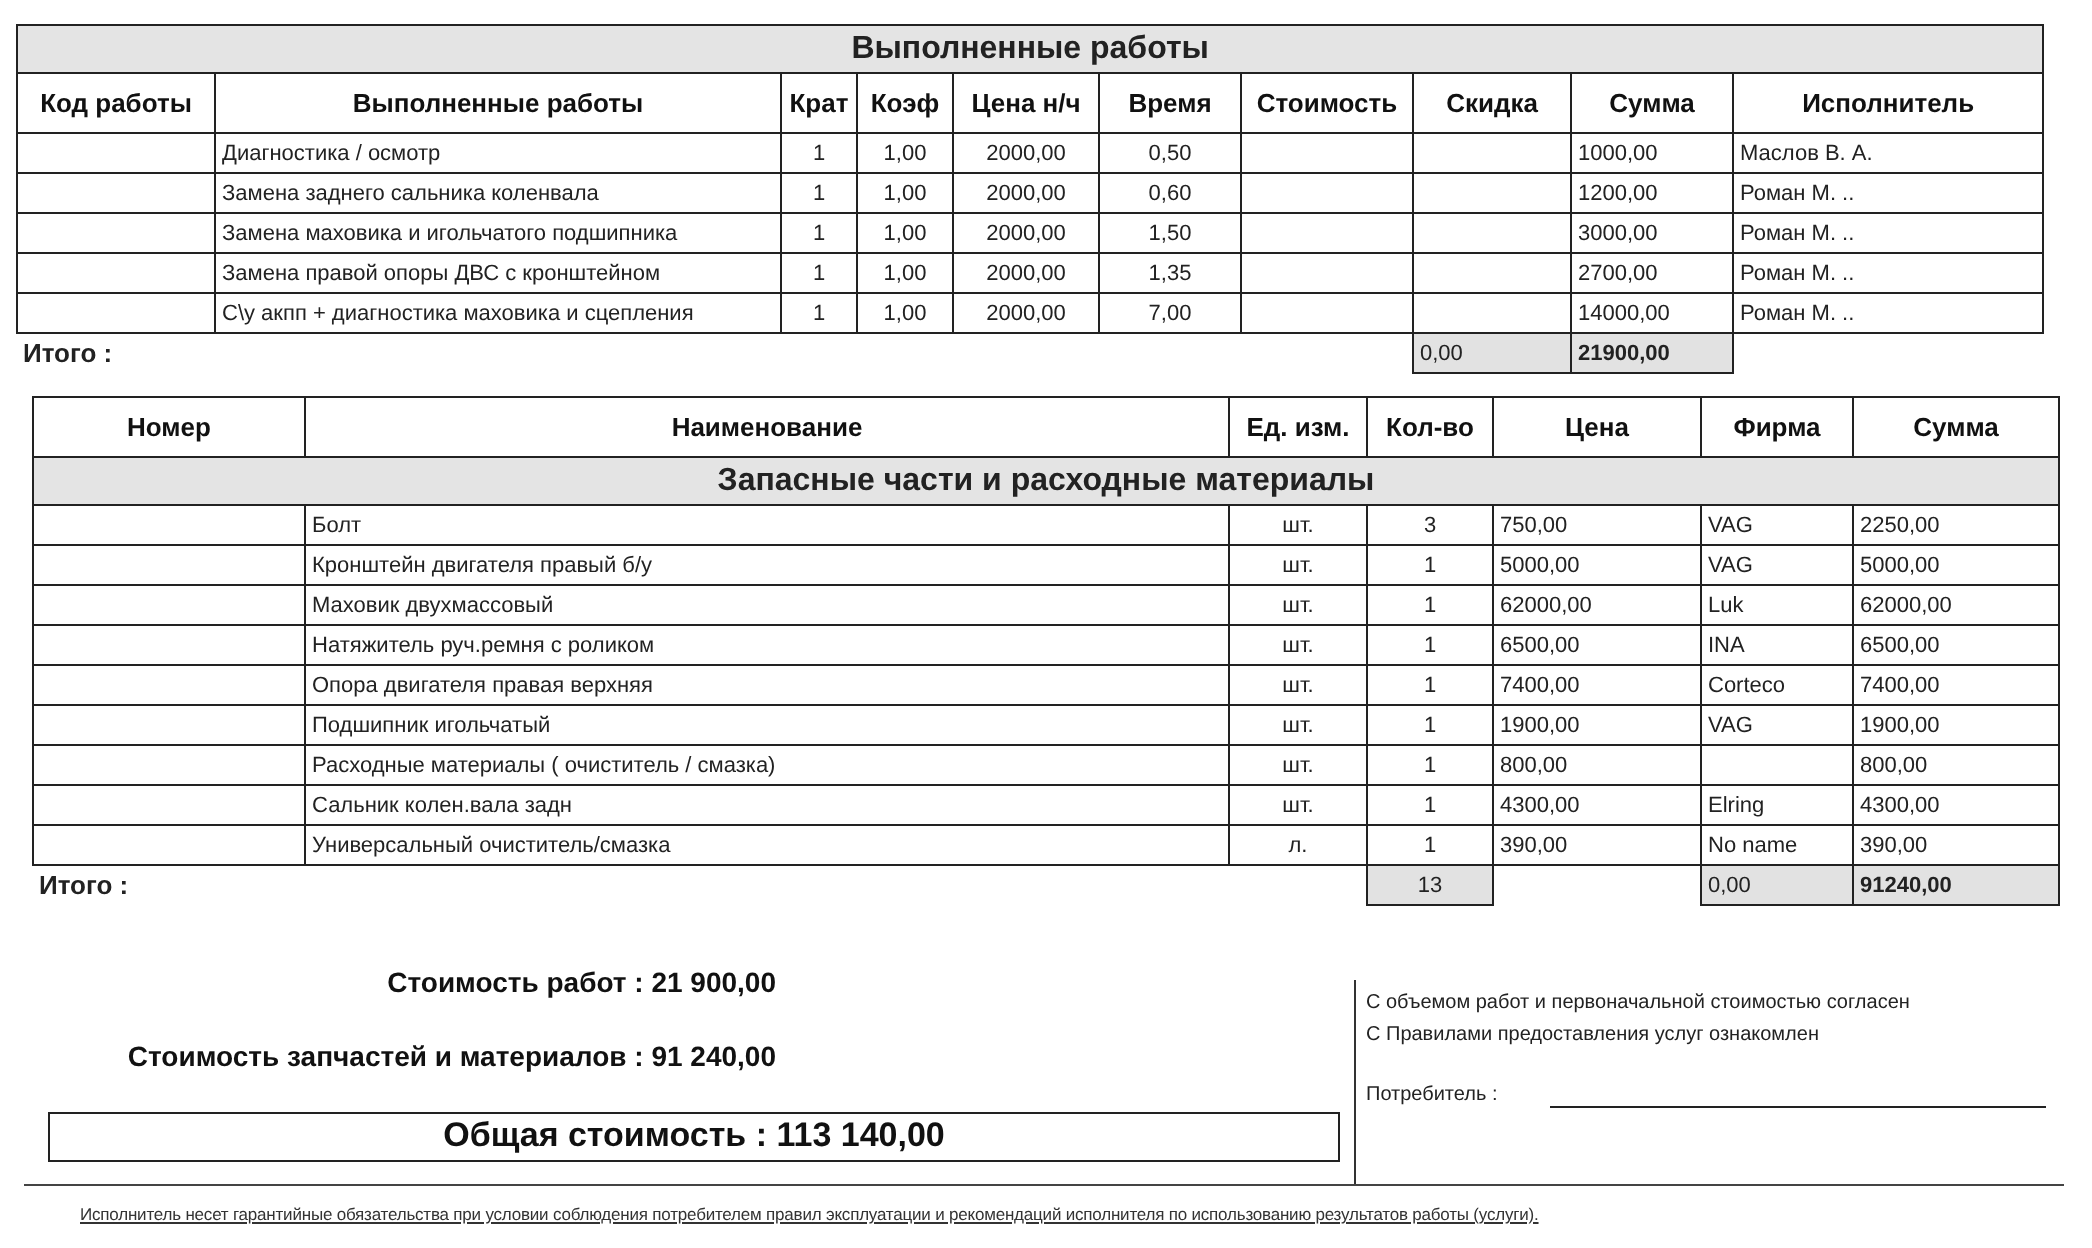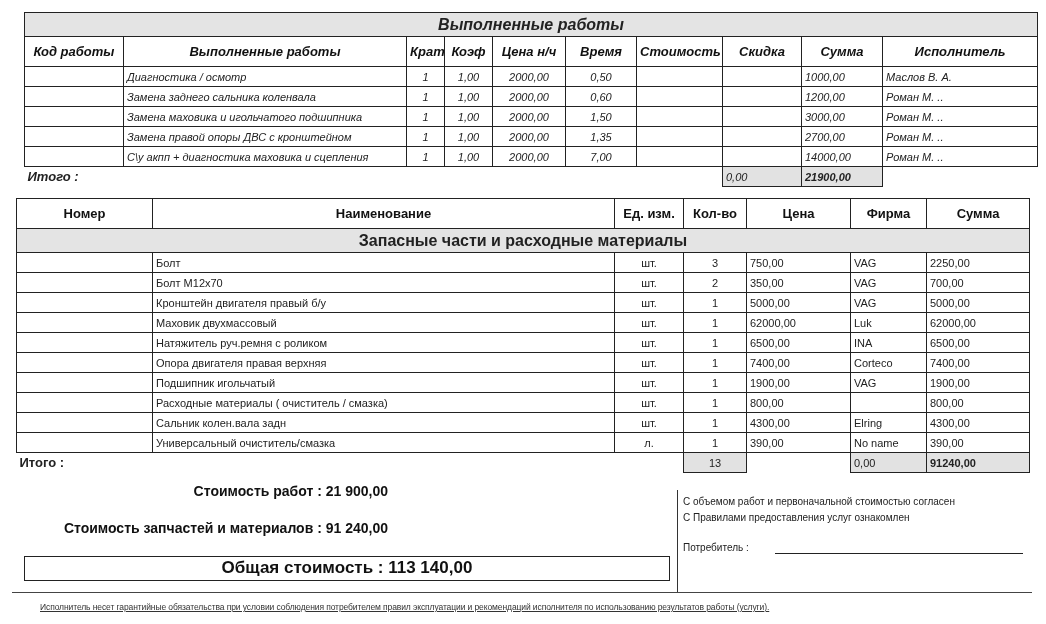--- a/index.html
+++ b/index.html
@@ -21,21 +21,21 @@
   #total-box { position: absolute; left: 24px; top: 556px; width: 646px; height: 25px; border: 1.5px solid #222; text-align: center; font-size: 17px; font-weight: bold; line-height: 22px; }
   #vline { position: absolute; left: 677px; top: 490px; width: 1px; height: 102px; background: #333; }
   #hline { position: absolute; left: 12px; top: 592px; width: 1020px; height: 1px; background: #444; }
   .agree { position: absolute; left: 683px; font-size: 10px; color: #222; white-space: nowrap; }
   #sig-line { position: absolute; left: 775px; top: 553px; width: 248px; border-bottom: 1.5px solid #222; }
   #footer { position: absolute; left: 40px; top: 602px; font-size: 8.5px; text-decoration: underline; color: #333; white-space: nowrap; letter-spacing: -0.1px; }
 </style>
 </head>
 <body>
 
-<table style="left:24px; top:12px; width:1013px;font-style:italic;">
+<table style="left:8px; top:12px; width:1013px;">
   <colgroup>
     <col style="width:99px">
       <col style="width:283px">
       <col style="width:38px">
       <col style="width:48px">
       <col style="width:73px">
       <col style="width:71px">
       <col style="width:86px">
       <col style="width:79px">
       <col style="width:81px">
@@ -153,29 +153,20 @@
     <td></td>
     <td class="l">Болт</td>
     <td class="c">шт.</td>
     <td class="c">3</td>
     <td class="r">750,00</td>
     <td class="r">VAG</td>
     <td class="r">2250,00</td>
   </tr>
   <tr>
     <td></td>
-    <td class="l">Болт М12х70</td>
-    <td class="c">шт.</td>
-    <td class="c">2</td>
-    <td class="r">350,00</td>
-    <td class="r">VAG</td>
-    <td class="r">700,00</td>
-  </tr>
-  <tr>
-    <td></td>
     <td class="l">Кронштейн двигателя правый б/у</td>
     <td class="c">шт.</td>
     <td class="c">1</td>
     <td class="r">5000,00</td>
     <td class="r">VAG</td>
     <td class="r">5000,00</td>
   </tr>
   <tr>
     <td></td>
     <td class="l">Маховик двухмассовый</td>

